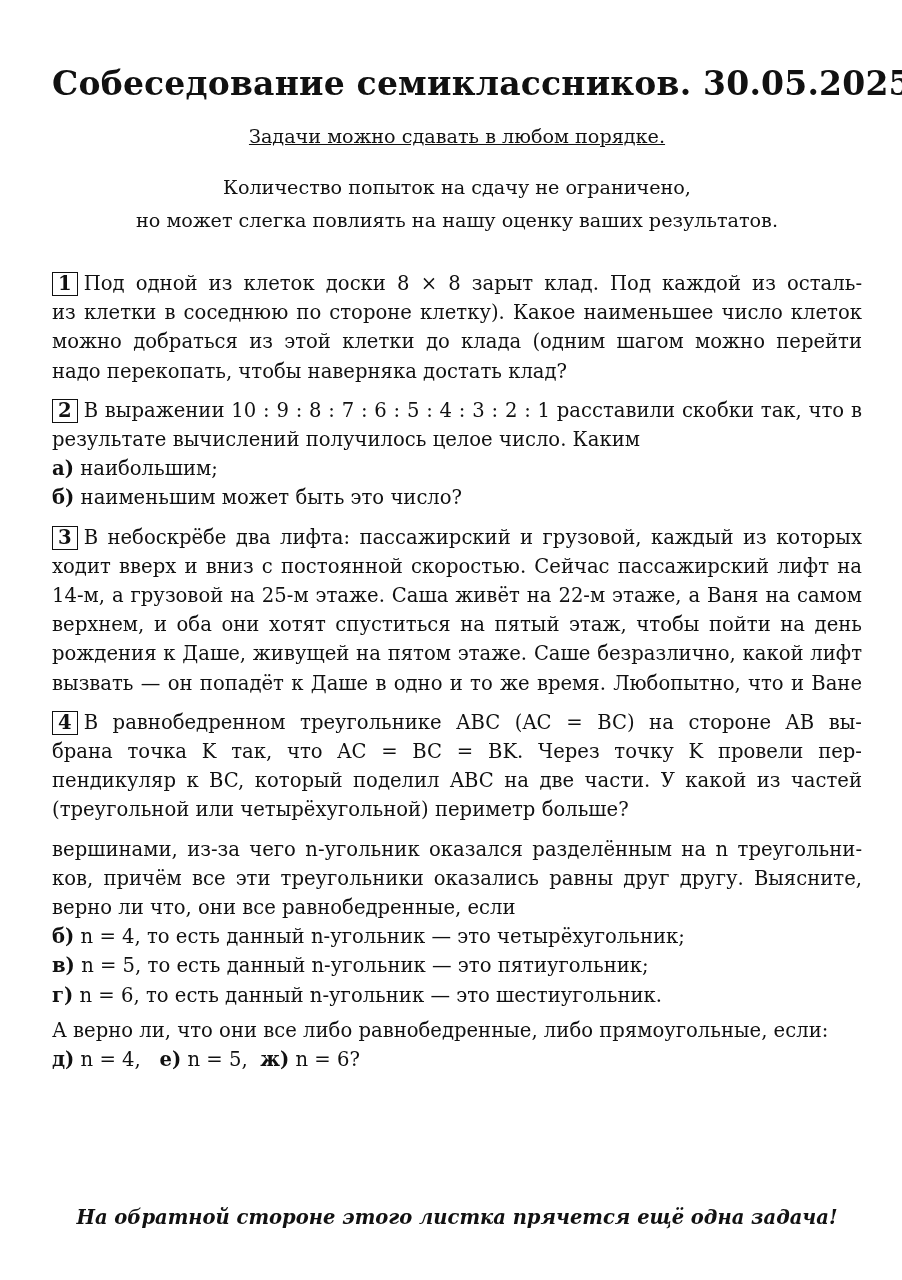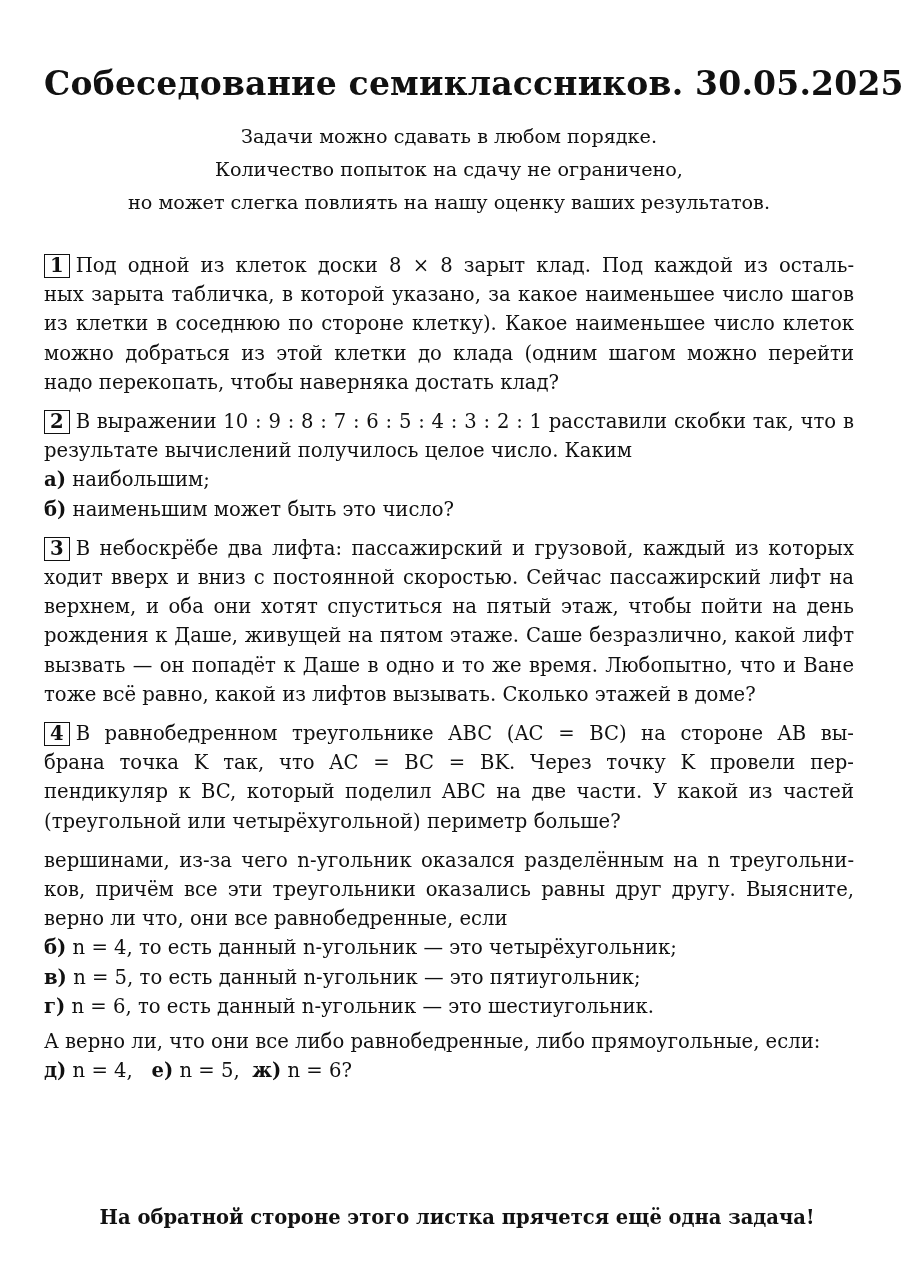--- a/index.html
+++ b/index.html
@@ -1,74 +1,73 @@
 <!DOCTYPE html>
 <html><head>
 <meta charset="utf-8">
 <style>
   html, body { margin: 0; padding: 0; background: #ffffff; }
   body {
     width: 902px; height: 1280px; position: relative; overflow: hidden;
     font-family: "DejaVu Serif", "Liberation Serif", serif;
     color: #111111;
   }
-  .page { position: absolute; left: 44px; top: 62px; width: 810px; }
+  .page { position: absolute; left: 52px; top: 62px; width: 810px; }
   .title {
     text-align: center; font-weight: bold; font-size: 33px; line-height: 44px;
     margin: 0 0 14px 0; letter-spacing: 0.2px; white-space: nowrap;
   }
   .sub { text-align: center; font-size: 19.2px; line-height: 33px; white-space: nowrap; }
-  .sub.first { margin-bottom: 0; }
+  .sub.first { margin-bottom: 18px; text-decoration: underline; }
   .problems { margin-top: 32px; }
   .problem { font-size: 19.6px; line-height: 29.2px; margin-bottom: 10px; text-align: justify; }
   .pline { display: block; white-space: nowrap; text-align: justify; text-align-last: justify; }
   .pline.last { text-align-last: left; }
   .num {
     display: inline-block; border: 1.3px solid #111; font-weight: bold;
     padding: 0 5px; line-height: 22px; margin-right: 6px; font-size: 19.6px;
   }
   .item-label { font-weight: bold; }
   .footer {
     position: absolute; left: 52px; top: 1206px; width: 810px; text-align: center;
-    font-weight: bold; font-size: 19.5px; white-space: nowrap;
+    font-style: italic; font-weight: bold; font-size: 19.5px; white-space: nowrap;
   }
 </style>
 </head>
 <body>
 
 <div class="page">
   <div class="title">Собеседование семиклассников. 30.05.2025</div>
   <div class="sub first">Задачи можно сдавать в любом порядке.</div>
   <div class="sub">Количество попыток на сдачу не ограничено,</div>
   <div class="sub">но может слегка повлиять на нашу оценку ваших результатов.</div>
 
   <div class="problems">
 
     <div class="problem">
       <span class="pline"><span class="num">1</span><span>Под одной из клеток доски 8 × 8 зарыт клад. Под каждой из осталь-</span></span>
-      <span class="pline">ных зарыта табличка, в которой указано, за какое наименьшее число шагов</span>
       <span class="pline">из клетки в соседнюю по стороне клетку). Какое наименьшее число клеток</span>
       <span class="pline">можно добраться из этой клетки до клада (одним шагом можно перейти</span>
       <span class="pline last">надо перекопать, чтобы наверняка достать клад?</span>
     </div>
 
     <div class="problem">
       <span class="pline"><span class="num">2</span><span>В выражении 10 : 9 : 8 : 7 : 6 : 5 : 4 : 3 : 2 : 1 расставили скобки так, что в</span></span>
       <span class="pline last">результате вычислений получилось целое число. Каким</span>
       <span class="pline last"><span class="item-label">а)</span> <span>наибольшим;</span></span>
       <span class="pline last"><span class="item-label">б)</span> <span>наименьшим может быть это число?</span></span>
     </div>
 
     <div class="problem">
       <span class="pline"><span class="num">3</span><span>В небоскрёбе два лифта: пассажирский и грузовой, каждый из которых</span></span>
       <span class="pline">ходит вверх и вниз с постоянной скоростью. Сейчас пассажирский лифт на</span>
+      <span class="pline">14-м, а грузовой на 25-м этаже. Саша живёт на 22-м этаже, а Ваня на самом</span>
       <span class="pline">верхнем, и оба они хотят спуститься на пятый этаж, чтобы пойти на день</span>
       <span class="pline">рождения к Даше, живущей на пятом этаже. Саше безразлично, какой лифт</span>
       <span class="pline">вызвать — он попадёт к Даше в одно и то же время. Любопытно, что и Ване</span>
-      <span class="pline last">тоже всё равно, какой из лифтов вызывать. Сколько этажей в доме?</span>
     </div>
 
     <div class="problem">
       <span class="pline"><span class="num">4</span><span>В равнобедренном треугольнике ABC (AC = BC) на стороне AB вы-</span></span>
       <span class="pline">брана точка K так, что AC = BC = BK. Через точку K провели пер-</span>
       <span class="pline">пендикуляр к BC, который поделил ABC на две части. У какой из частей</span>
       <span class="pline last">(треугольной или четырёхугольной) периметр больше?</span>
     </div>
 
     <div class="problem">

